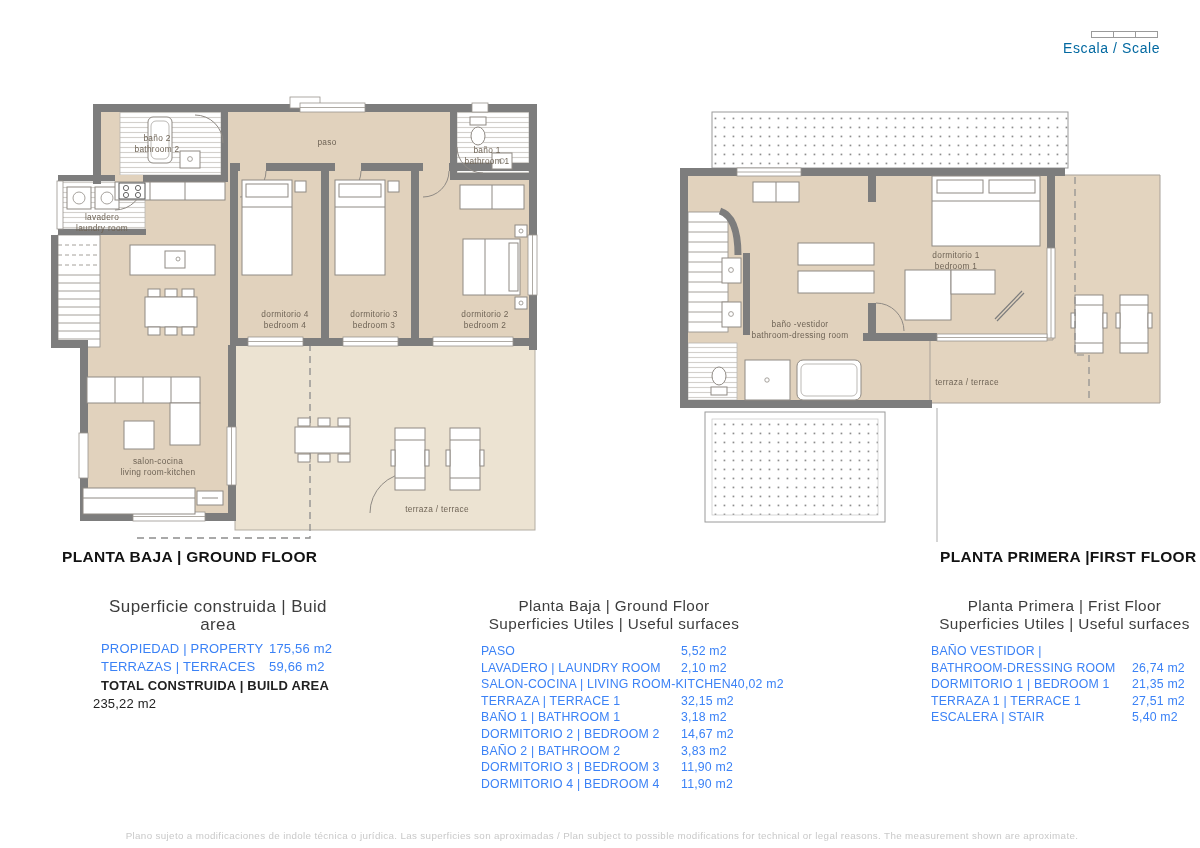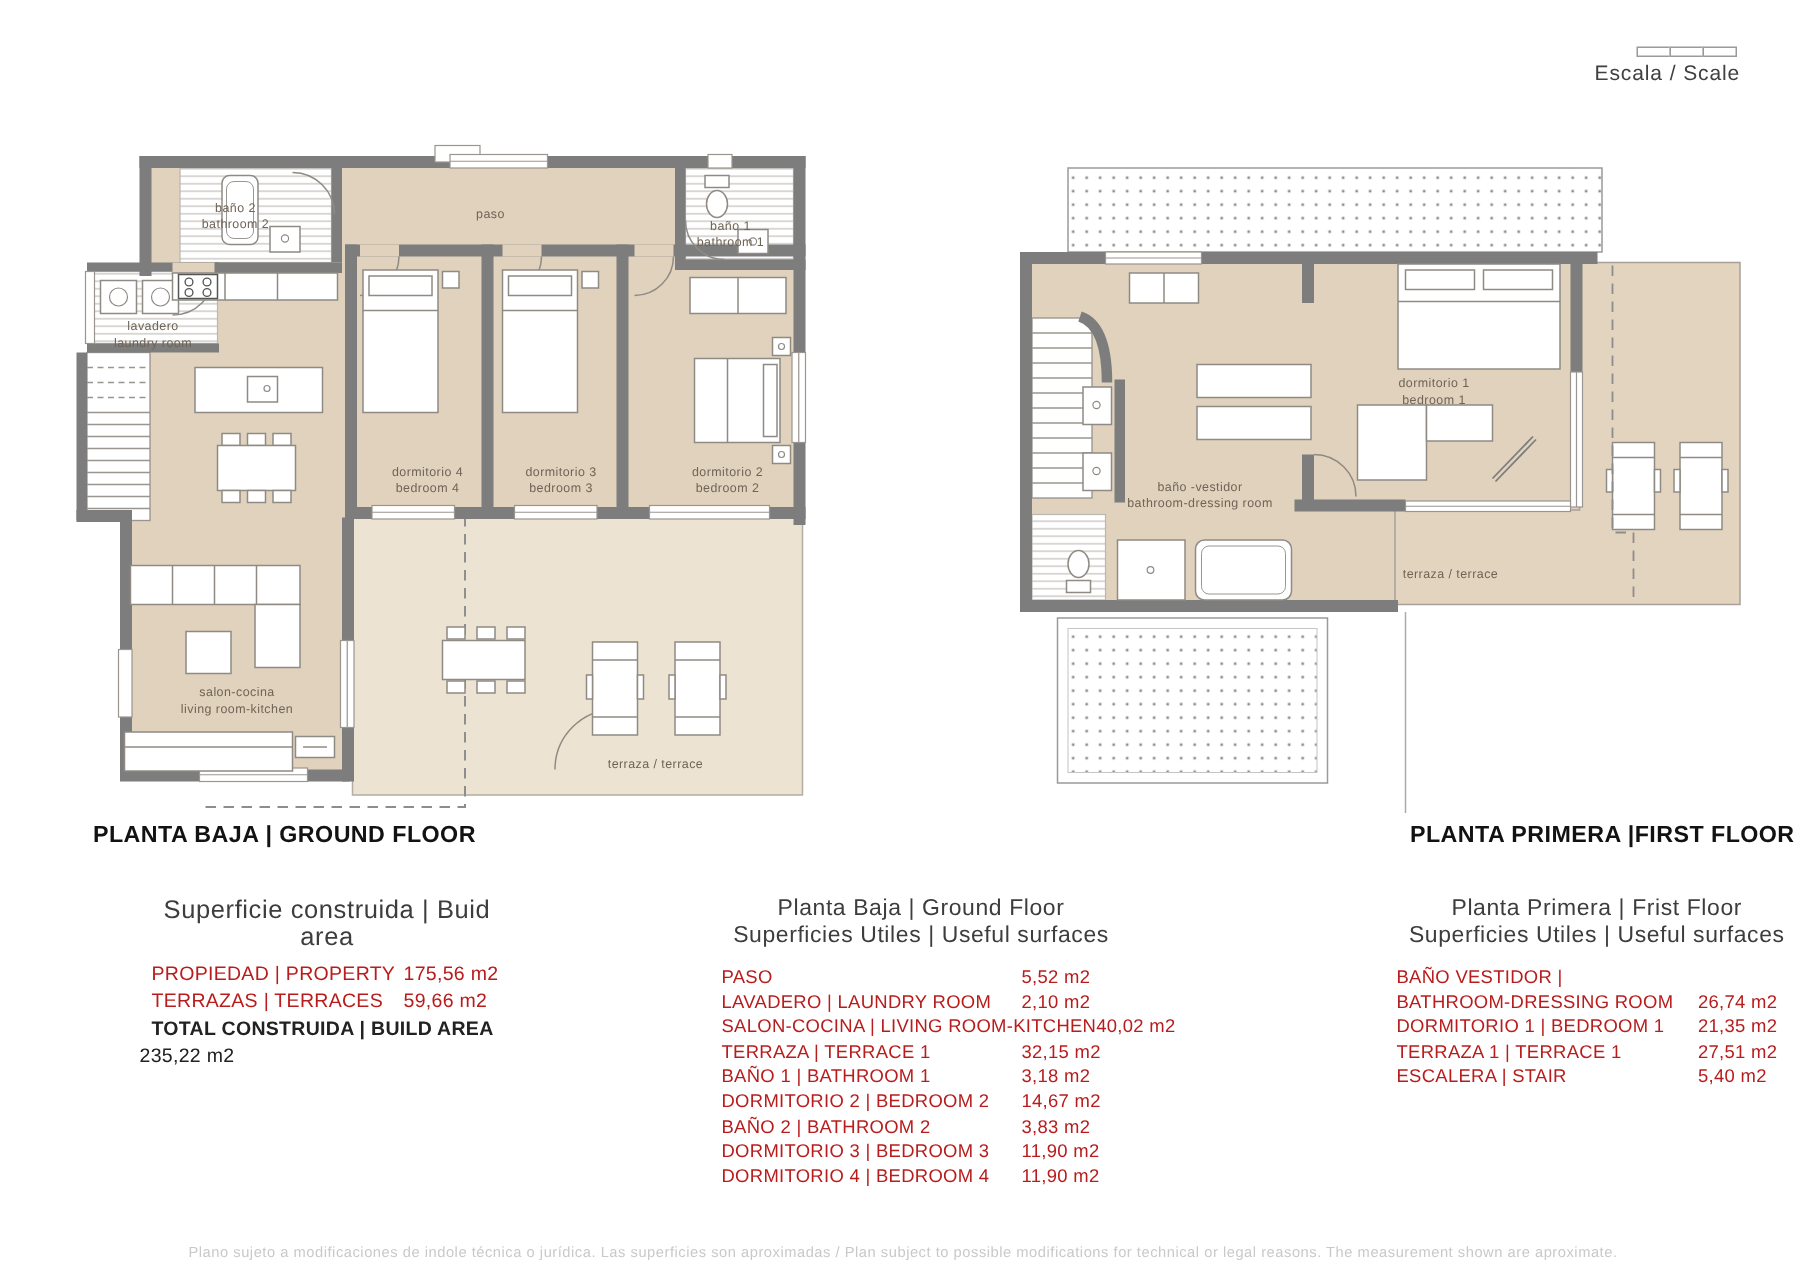--- a/index.html
+++ b/index.html
@@ -1,35 +1,35 @@
 <!DOCTYPE html>
 <html><head>
 <meta charset="utf-8">
 <style>
   html,body{margin:0;padding:0;background:#fff;}
   .page{position:relative;width:1200px;height:848px;background:#ffffff;overflow:hidden;
         font-family:"Liberation Sans", sans-serif;color:#414141;}
   
   .scale-bar{position:absolute;left:1092px;top:31px;display:flex;}
   .scale-bar span{display:block;width:21px;height:5px;border:1px solid #9a9a9a;background:#fff;margin-left:-1px;}
-  .scale-label{position:absolute;left:1063px;top:40px;font-size:14px;color:#404040;letter-spacing:0.6px;}
+  .scale-label{position:absolute;left:1063px;top:40px;font-size:14px;color:#0369a1;letter-spacing:0.6px;}
   
   .plan-title{position:absolute;font-size:15.5px;font-weight:bold;color:#121212;letter-spacing:0.3px;white-space:nowrap;}
   #title-ground{left:62px;top:548px;}
   #title-first{left:928px;top:548px;margin-left:12px;}
   
   svg{position:absolute;}
   #plan-ground{left:45px;top:95px;}
   #plan-first{left:675px;top:105px;}
   svg text{font-family:"Liberation Sans",sans-serif;fill:#6f6456;}
   
   .tbl{position:absolute;margin-left:18px;}
   .tbl-head{text-align:center;font-size:15.3px;line-height:17.5px;color:#3d3d3d;letter-spacing:0.4px;}
   .tbl-rows{margin-top:11px;}
-  .trow{display:flex;font-size:12.3px;line-height:16.6px;letter-spacing:0.2px;color:#b91c1c;}
+  .trow{display:flex;font-size:12.3px;line-height:16.6px;letter-spacing:0.2px;color:#3b82f6;}
   .tlabel{flex:1;text-align:left;padding-left:8px;white-space:nowrap;}
   .tvalue{width:74px;white-space:nowrap;}
   .bold{font-weight:bold;color:#222;flex-direction:column;}
   #tbl-built{left:75px;top:598px;width:250px;}
   #tbl-built .tbl-head{font-size:17px;}
   #tbl-built .tbl-rows{margin-top:7px;}
   #tbl-built .trow{font-size:13px;line-height:18.4px;}
   #tbl-ground{left:455px;top:597px;width:282px;}
   #tbl-first{left:905px;top:597px;width:283px;}
   

